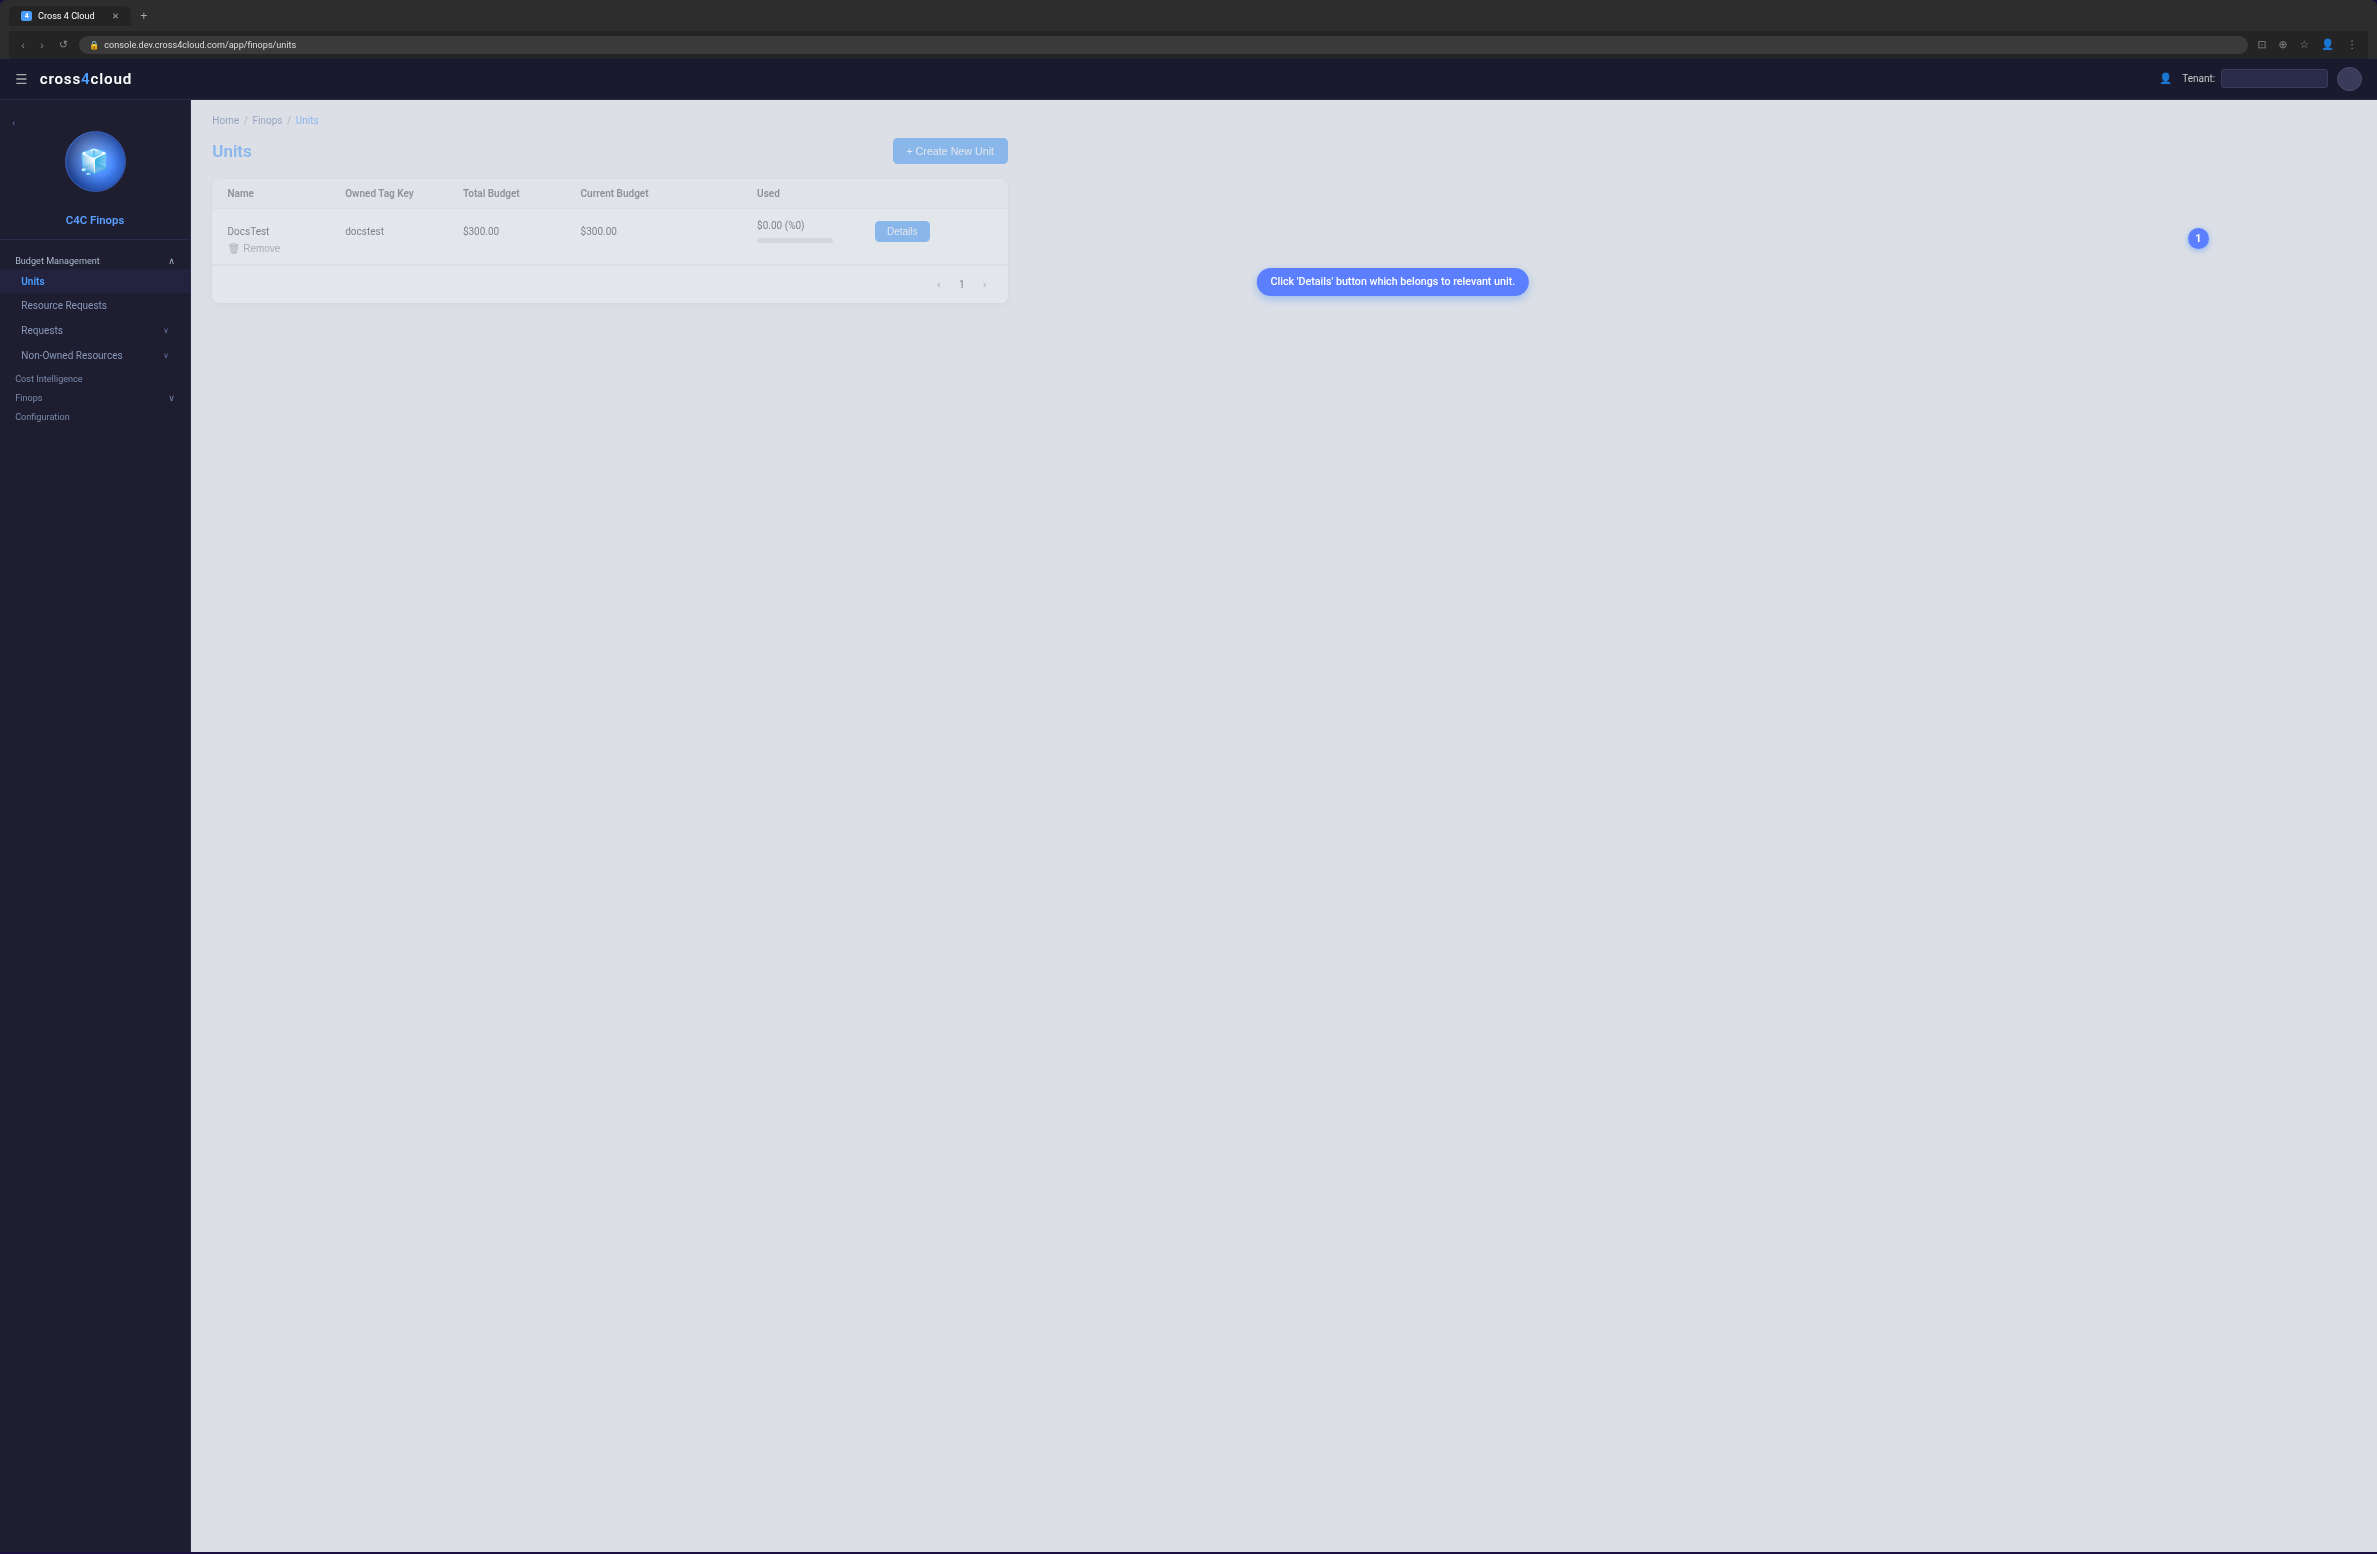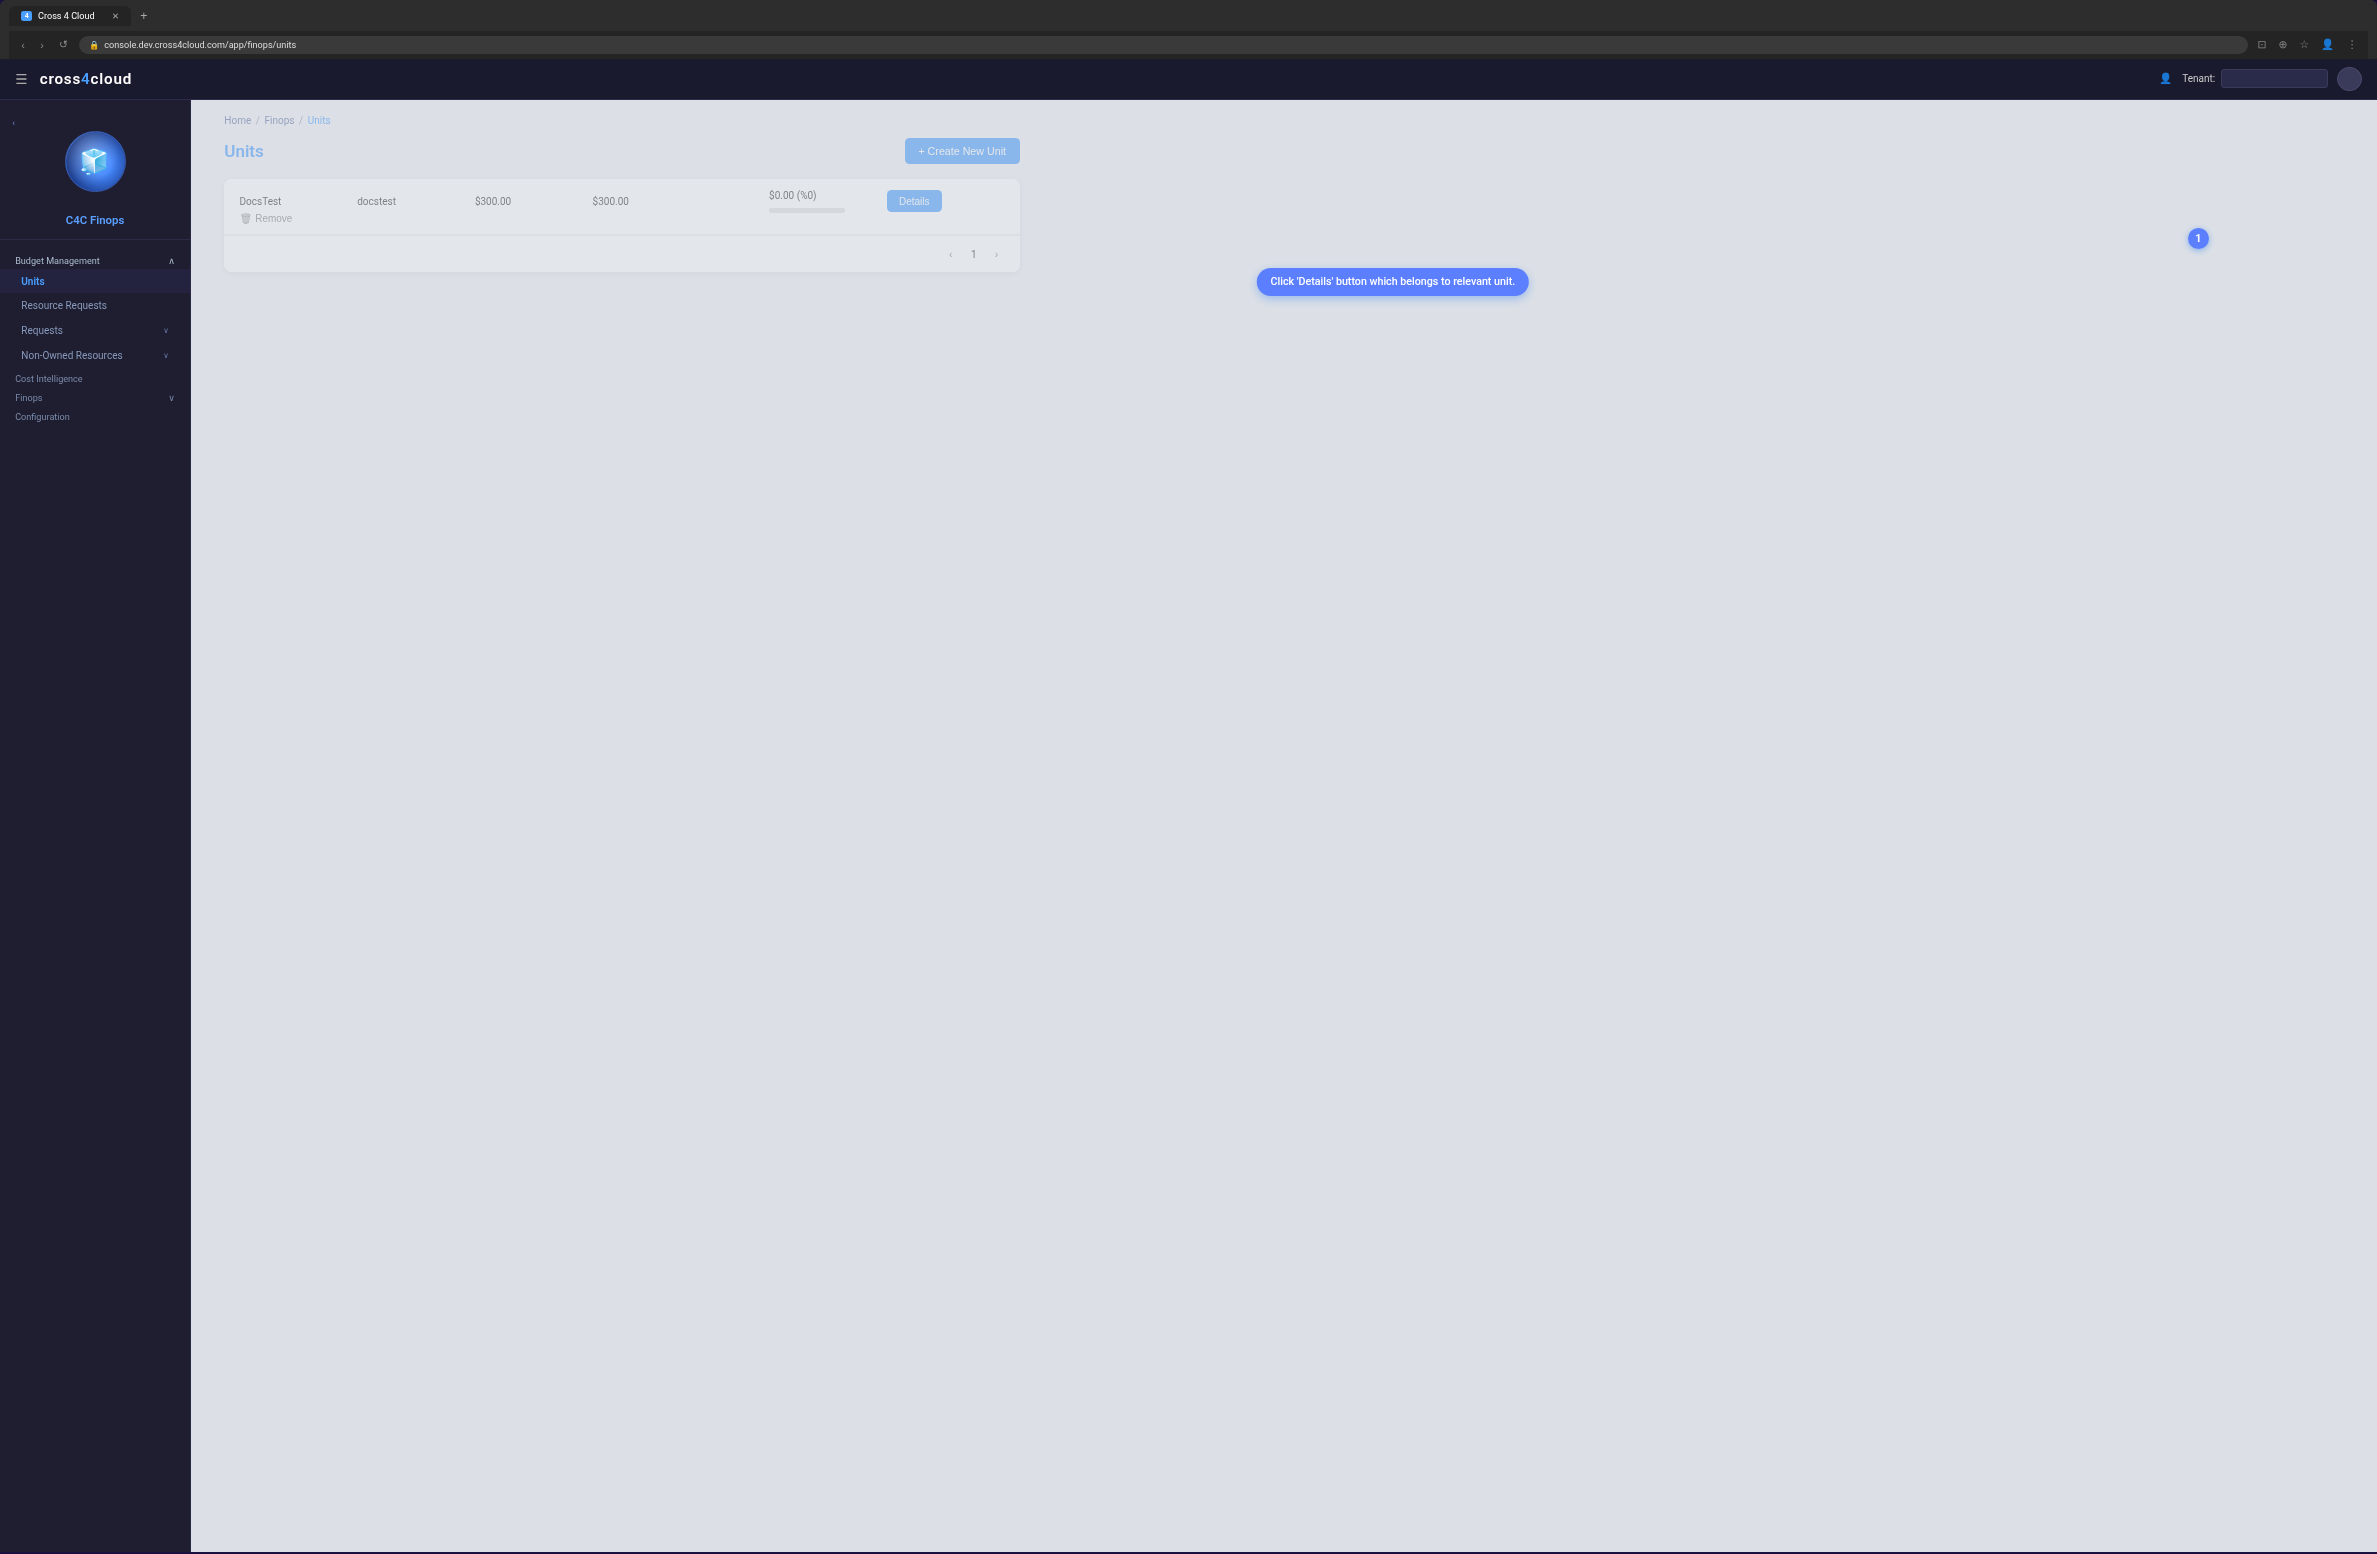--- a/index.html
+++ b/index.html
@@ -260,21 +260,20 @@
       font-size: 7.6px;
       color: #6677aa;
     }
 
     
     .content-area {
       flex: 1;
       background: #f0f2f5;
       overflow-y: auto;
       position: relative;
-      padding-left: 12px;
     }
 
     
     .dim-overlay {
       position: absolute;
       top: 0; left: 0; right: 0; bottom: 0;
       background: rgba(200, 205, 215, 0.5);
       z-index: 5;
       pointer-events: none;
     }
@@ -561,20 +560,29 @@
           <span class="breadcrumb-sep">/</span>
           <span class="breadcrumb-current">Units</span>
         </div>
 
         <div class="page-header">
           <h1 class="page-title">Units</h1>
           <button class="create-btn">+ Create New Unit</button>
         </div>
 
         <div class="table-container">
+          <div class="table-header">
+            <div class="th">Name</div>
+            <div class="th">Owned Tag Key</div>
+            <div class="th">Total Budget</div>
+            <div class="th">Current Budget</div>
+            <div class="th">Used</div>
+            <div class="th"></div>
+            <div class="th"></div>
+          </div>
 
           <div class="table-row">
             <div class="td">DocsTest</div>
             <div class="td">docstest</div>
             <div class="td">$300.00</div>
             <div class="td">$300.00</div>
             <div class="used-cell td">
               <span class="used-amount">$0.00 (%0)</span>
               <div class="used-bar-bg">
                 <div class="used-bar-fill" style="width: 0%"></div>

